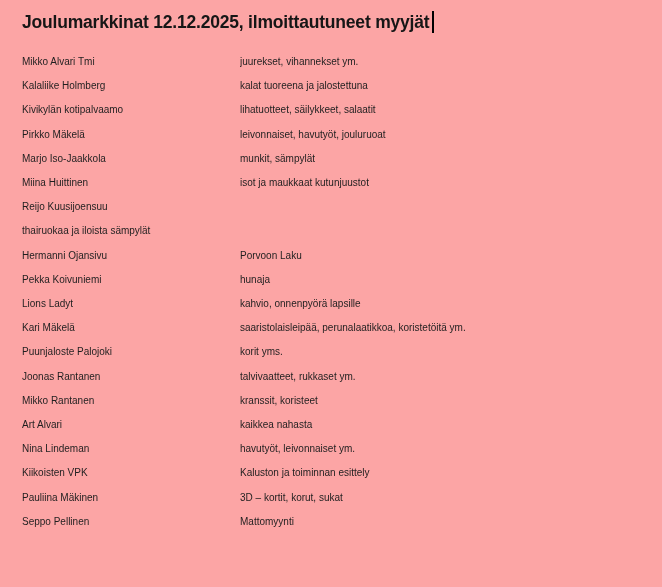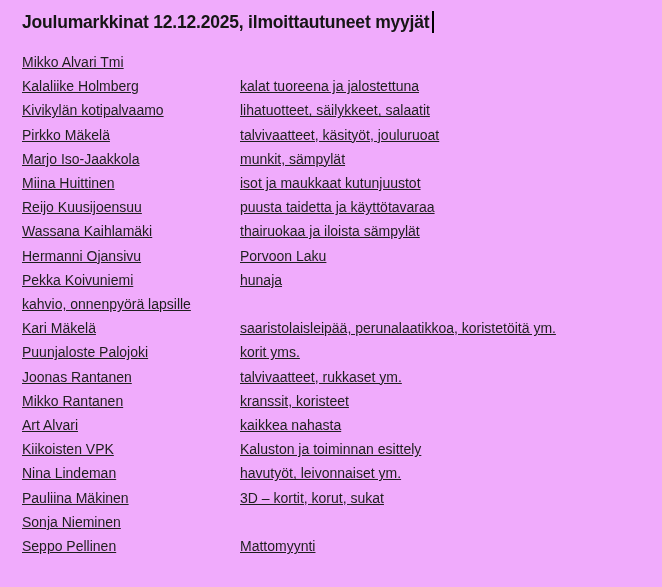--- a/index.html
+++ b/index.html
@@ -9,21 +9,21 @@
     width: 662px;
     height: 587px;
     overflow: hidden;
     font-family: "Liberation Sans", "DejaVu Sans", sans-serif;
   }
   .page {
     box-sizing: border-box;
     width: 662px;
     height: 587px;
     padding: 9px 10px 0 22px;
-    background: #f0abfc;
+    background: #fca5a5;
     color: #1a1a1a;
   }
   .title {
     margin: 0 0 15px 0;
     font-size: 17.5px;
     font-weight: 700;
     line-height: 26px;
     letter-spacing: -0.2px;
     color: #161616;
     white-space: nowrap;
@@ -31,90 +31,89 @@
   .caret {
     display: inline-block;
     width: 1.5px;
     height: 22px;
     background: #000000;
     margin-left: 3px;
     vertical-align: middle;
     transform: translateY(-1px);
   }
   .vendor-list {
-    font-size: 14px;
+    font-size: 10px;
     line-height: 24.2px;
     color: #1f1f1f;
-    text-decoration: underline;
   }
   .vendor-row {
     display: grid;
     grid-template-columns: 218px 1fr;
     white-space: nowrap;
   }
   .vendor-name, .vendor-products {
     overflow: hidden;
   }
 </style>
 </head>
 <body>
 
 <div class="page">
   <h1 class="title"><span>Joulumarkkinat 12.12.2025, ilmoittautuneet myyjät</span><span class="caret"></span></h1>
   <div class="vendor-list">
   <div class="vendor-row">
     <span class="vendor-name">Mikko Alvari Tmi</span>
+    <span class="vendor-products">juurekset, vihannekset ym.</span>
   </div>
 
   <div class="vendor-row">
     <span class="vendor-name">Kalaliike Holmberg</span>
     <span class="vendor-products">kalat tuoreena ja jalostettuna</span>
   </div>
 
   <div class="vendor-row">
     <span class="vendor-name">Kivikylän kotipalvaamo</span>
     <span class="vendor-products">lihatuotteet, säilykkeet, salaatit</span>
   </div>
 
   <div class="vendor-row">
     <span class="vendor-name">Pirkko Mäkelä</span>
-    <span class="vendor-products">talvivaatteet, käsityöt, jouluruoat</span>
+    <span class="vendor-products">leivonnaiset, havutyöt, jouluruoat</span>
   </div>
 
   <div class="vendor-row">
     <span class="vendor-name">Marjo Iso-Jaakkola</span>
     <span class="vendor-products">munkit, sämpylät</span>
   </div>
 
   <div class="vendor-row">
     <span class="vendor-name">Miina Huittinen</span>
     <span class="vendor-products">isot ja maukkaat kutunjuustot</span>
   </div>
 
   <div class="vendor-row">
     <span class="vendor-name">Reijo Kuusijoensuu</span>
-    <span class="vendor-products">puusta taidetta ja käyttötavaraa</span>
   </div>
 
   <div class="vendor-row">
-    <span class="vendor-name">Wassana Kaihlamäki</span>
     <span class="vendor-products">thairuokaa ja iloista sämpylät</span>
   </div>
 
   <div class="vendor-row">
     <span class="vendor-name">Hermanni Ojansivu</span>
     <span class="vendor-products">Porvoon Laku</span>
   </div>
 
   <div class="vendor-row">
     <span class="vendor-name">Pekka Koivuniemi</span>
     <span class="vendor-products">hunaja</span>
   </div>
 
   <div class="vendor-row">
+    <span class="vendor-name">Lions Ladyt</span>
     <span class="vendor-products">kahvio, onnenpyörä lapsille</span>
   </div>
 
   <div class="vendor-row">
     <span class="vendor-name">Kari Mäkelä</span>
     <span class="vendor-products">saaristolaisleipää, perunalaatikkoa, koristetöitä ym.</span>
   </div>
 
   <div class="vendor-row">
     <span class="vendor-name">Puunjaloste Palojoki</span>
@@ -131,36 +130,35 @@
     <span class="vendor-products">kranssit, koristeet</span>
   </div>
 
   <div class="vendor-row">
     <span class="vendor-name">Art Alvari</span>
     <span class="vendor-products">kaikkea nahasta</span>
   </div>
 
 
   <div class="vendor-row">
-    <span class="vendor-name">Kiikoisten VPK</span>
-    <span class="vendor-products">Kaluston ja toiminnan esittely</span>
+    <span class="vendor-name">Nina Lindeman</span>
+    <span class="vendor-products">havutyöt, leivonnaiset ym.</span>
   </div>
 
   <div class="vendor-row">
-    <span class="vendor-name">Nina Lindeman</span>
-    <span class="vendor-products">havutyöt, leivonnaiset ym.</span>
+    <span class="vendor-name">Kiikoisten VPK</span>
+    <span class="vendor-products">Kaluston ja toiminnan esittely</span>
   </div>
 
   <div class="vendor-row">
     <span class="vendor-name">Pauliina Mäkinen</span>
     <span class="vendor-products">3D – kortit, korut, sukat</span>
   </div>
 
   <div class="vendor-row">
-    <span class="vendor-name">Sonja Nieminen</span>
   </div>
 
   <div class="vendor-row">
     <span class="vendor-name">Seppo Pellinen</span>
     <span class="vendor-products">Mattomyynti</span>
   </div>
 </div>
 </div>
 
 </body></html>

